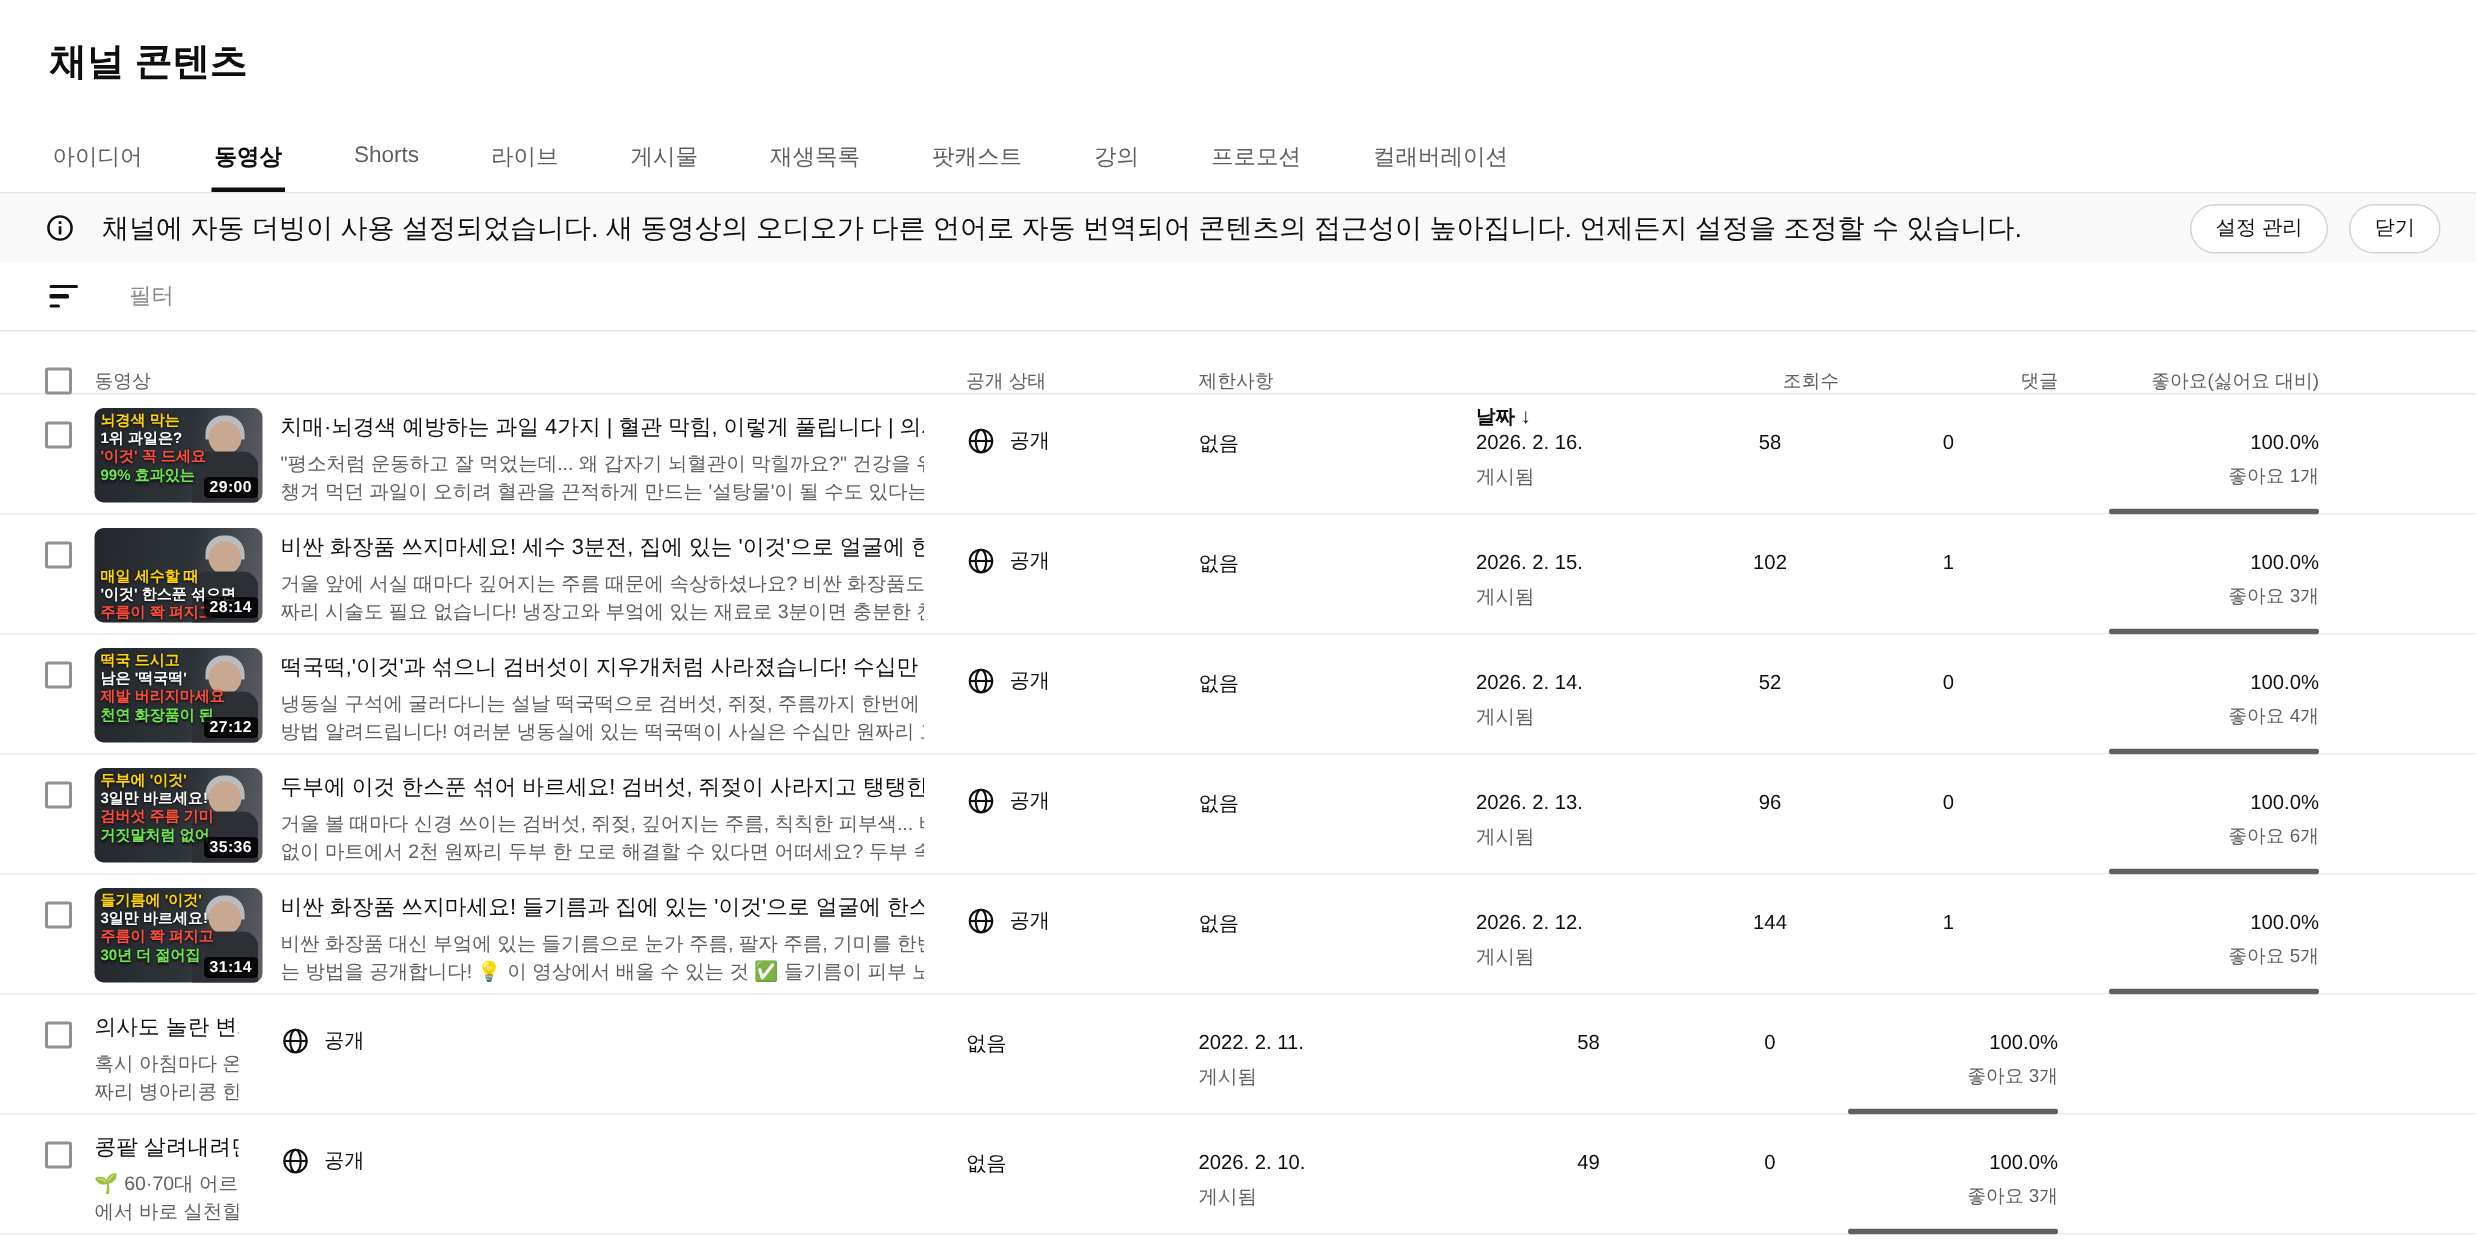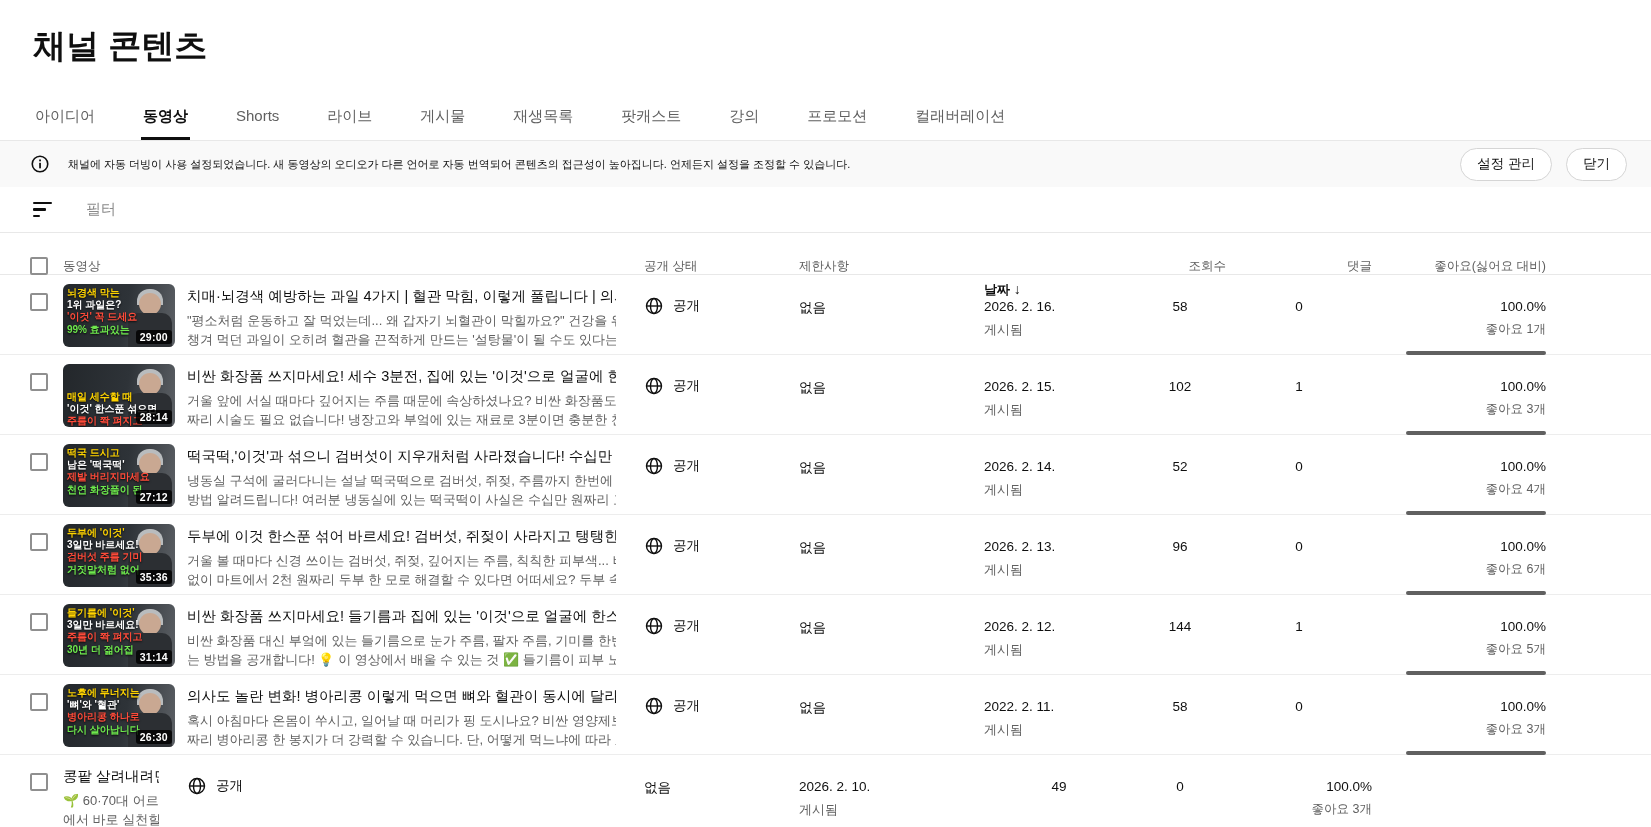--- a/index.html
+++ b/index.html
@@ -5,34 +5,34 @@
   * { margin:0; padding:0; box-sizing:border-box; }
   html,body { background:#fff; }
   body {
     width:1651px; height:827px; overflow:hidden;
     font-family:"Liberation Sans", sans-serif;
     color:#0f0f0f;
   }
 
   
   .page-header { padding:24px 0 0 33px; }
-  .page-title { font-size:33px; font-weight:bold; color:#0f0f0f; }
+  .page-title { font-size:25px; font-weight:bold; color:#0f0f0f; }
 
   
   .tabs { display:flex; gap:44px; padding:0 0 0 33px; margin-top:30px; }
   .tab { font-size:15px; color:#606060; padding:8px 2px 14px 2px; cursor:pointer; white-space:nowrap; }
   .tab.active { color:#0f0f0f; font-weight:bold; border-bottom:3px solid #0f0f0f; padding-bottom:11px; }
 
   
   .banner {
     height:47px; background:#f9f9f9; border-top:1px solid #e8e8e8;
     display:flex; align-items:center; padding:0 24px 0 30px;
   }
   .banner-icon { display:flex; align-items:center; margin-right:18px; }
-  .banner-text { font-size:11px; color:#0f0f0f; flex:1; white-space:nowrap; overflow:hidden; }
+  .banner-text { font-size:18px; color:#0f0f0f; flex:1; white-space:nowrap; overflow:hidden; }
   .banner-actions { display:flex; gap:14px; margin-left:16px; }
   .pill-btn {
     border:1px solid #d5d5d5; background:#fff; border-radius:17px;
     height:33px; padding:0 16px; font-size:13.5px; font-weight:500;
     color:#0f0f0f; cursor:pointer; font-family:"Liberation Sans",sans-serif; white-space:nowrap;
   }
 
   
   .filter-bar { height:46px; display:flex; align-items:center; padding-left:33px; border-bottom:1px solid #e8e8e8; }
   .filter-icon { width:19px; display:flex; flex-direction:column; gap:4px; margin-right:34px; }
@@ -411,36 +411,20 @@
       <div class="likes-bar">
           <div class="likes-fill" style="width: 100%; background: rgb(96, 96, 96);"></div>
         </div>
     </div>
   </div>
 
   <div class="grid-row row">
     <div class="cb-cell">
         <div class="checkbox"></div>
       </div>
-    <div>
-      <div class="thumb">
-        <div class="person">
-          <div class="hair"></div>
-            <div class="face"></div>
-            <div class="torso"></div>
-        </div>
-        <div class="thumb-text">
-          <div class="tline" style="color: rgb(255, 212, 0);">노후에 무너지는</div>
-          <div class="tline" style="color: rgb(255, 255, 255);">'뼈'와 '혈관'</div>
-          <div class="tline" style="color: rgb(255, 75, 58);">병아리콩 하나로</div>
-          <div class="tline" style="color: rgb(110, 232, 77);">다시 살아납니다</div>
-        </div>
-        <div class="duration">26:30</div>
-      </div>
-    </div>
     <div class="title-cell">
       <div class="vtitle">의사도 놀란 변화! 병아리콩 이렇게 먹으면 뼈와 혈관이 동시에 달라집니다</div>
       <div class="vdesc">혹시 아침마다 온몸이 쑤시고, 일어날 때 머리가 핑 도시나요? 비싼 영양제보다 만 원</div>
       <div class="vdesc">짜리 병아리콩 한 봉지가 더 강력할 수 있습니다. 단, 어떻게 먹느냐에 따라 효과가 하...</div>
     </div>
     <div class="vis-cell">
       <span style="display:flex">
         <svg width="20" height="20" viewBox="0 0 24 24">
           <circle cx="12" cy="12" r="9" fill="none" stroke="#0f0f0f" stroke-width="1.7"></circle>
           <ellipse cx="12" cy="12" rx="4.2" ry="9" fill="none" stroke="#0f0f0f" stroke-width="1.7"></ellipse>

